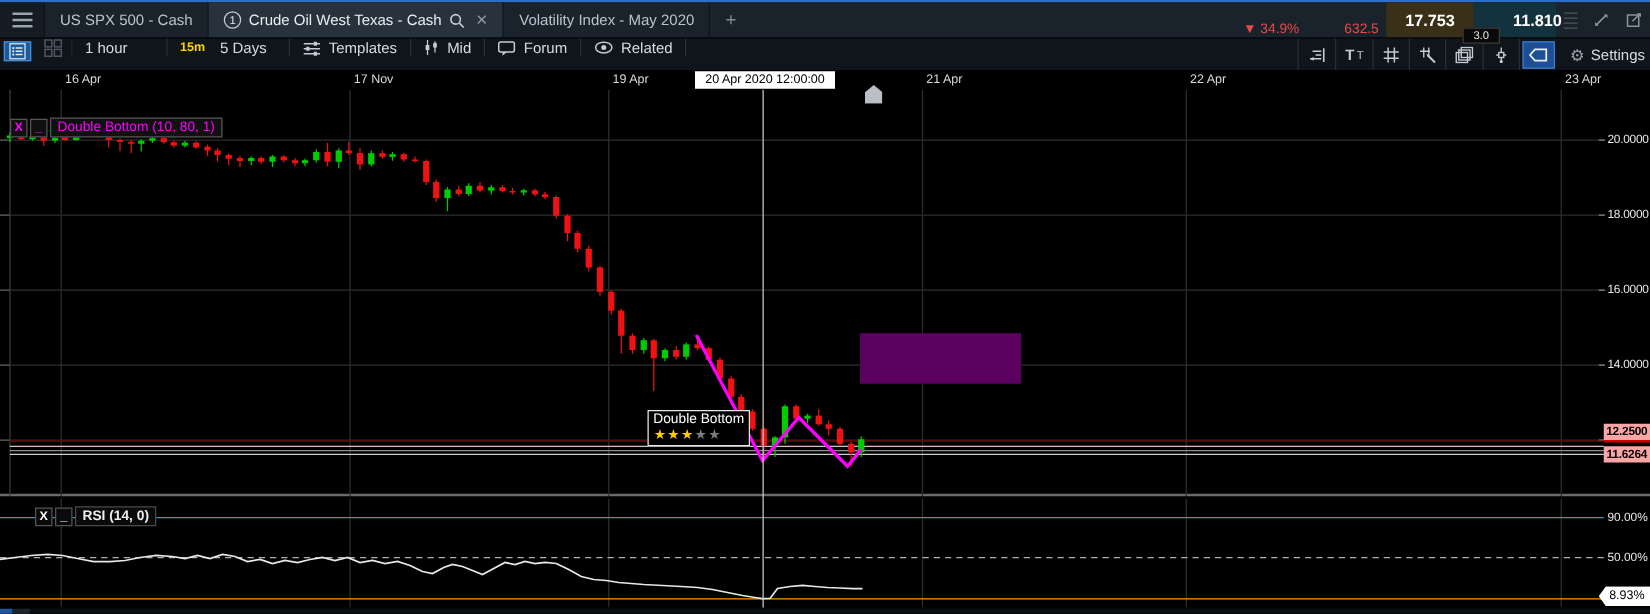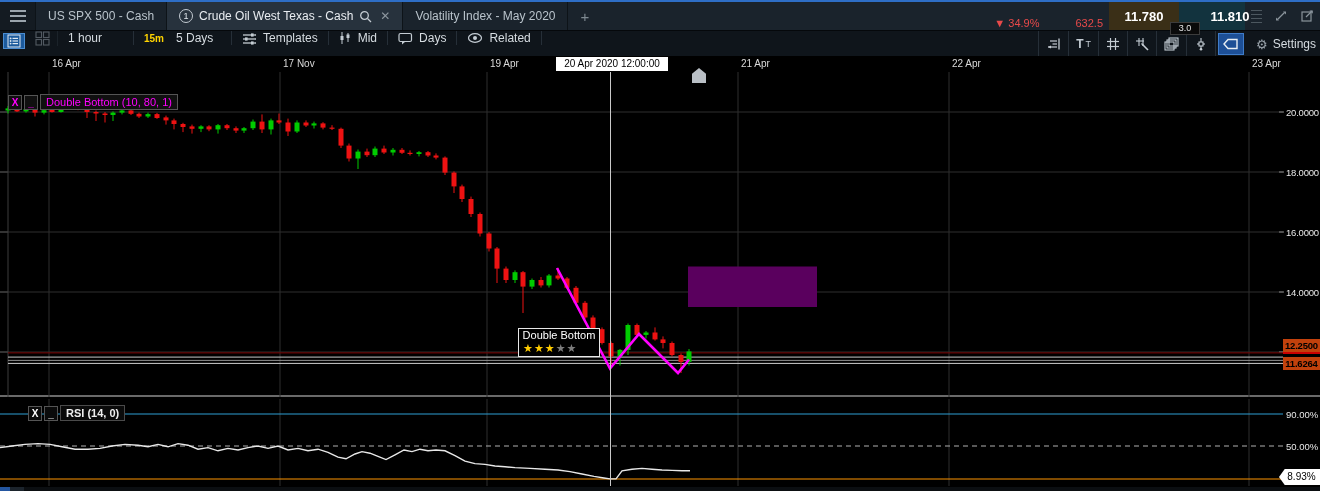--- a/index.html
+++ b/index.html
@@ -37,21 +37,21 @@
 .settingsbtn{display:flex;align-items:center;gap:5px;padding:0 4px 0 10px;color:#d6dce1;cursor:pointer;}
 .gear{color:#98a1a9;font-size:13px;}
 
 .datebar{position:absolute;left:0;top:56px;width:1320px;height:16px;background:#000;color:#d9d9d9;font-size:10px;}
 .datelabel{position:absolute;top:2px;white-space:nowrap;}
 .date-tooltip{position:absolute;left:556px;top:1px;width:112px;height:14px;background:#fff;color:#000;font-size:10px;text-align:center;line-height:14px;z-index:6;}
 
 .chart{position:absolute;left:0;top:72px;width:1320px;height:325px;background:#000;border-bottom:2px solid #6a6a6a;}
 .chart svg,.rsi svg{position:absolute;left:0;top:0;}
 .axis-label{position:absolute;left:1286px;color:#e8e8e8;font-size:9.5px;transform:translateY(-50%);letter-spacing:-0.2px;}
-.price-badge{position:absolute;left:1283px;width:37px;height:13px;background:#c2410c;color:#000;font-size:9.5px;font-weight:bold;text-align:center;line-height:13px;letter-spacing:-0.2px;}
+.price-badge{position:absolute;left:1283px;width:37px;height:13px;background:#fca5a5;color:#000;font-size:9.5px;font-weight:bold;text-align:center;line-height:13px;letter-spacing:-0.2px;}
 .badge-redline{position:absolute;left:1283px;width:37px;height:2px;background:#cc0000;}
 .ind-label{position:absolute;left:8px;top:22px;display:flex;gap:2px;align-items:center;z-index:4;}
 .mini-btn{width:14px;height:15px;border:1px solid #555;background:#101010;color:#ff00ff;font-size:10px;font-weight:bold;text-align:center;line-height:13px;cursor:pointer;}
 .ind-text{border:1px solid #555;background:#101010;color:#ff00ff;font-size:11px;padding:0 5px;line-height:14px;white-space:nowrap;}
 .db-tooltip{position:absolute;left:518px;top:256px;width:82px;height:29px;background:#000;border:1px solid #e8e8e8;z-index:5;}
 .db-title{color:#fff;font-size:11px;text-align:center;line-height:13px;}
 .db-stars{font-size:11px;line-height:12px;padding-left:4px;letter-spacing:1px;}
 .star-on{color:#ffcc00}.star-off{color:#7d7d7d}
 .home-marker{position:absolute;left:692px;top:-4px;width:14px;height:15px;background:#b9bfc5;clip-path:polygon(50% 0,100% 38%,100% 100%,0 100%,0 38%);z-index:4;}
 .crosshair-v{position:absolute;left:610px;top:72px;width:1px;height:414px;background:#c9c9c9;z-index:3;}
@@ -94,21 +94,21 @@
     </div>
     <div class="tab">
       <span>Volatility Index - May 2020</span>
     </div>
     <div class="addtab">+</div>
     <div class="tb-spacer"></div>
     <div class="changeblock">
       <span>▼ 34.9%</span>
       <span>632.5</span>
     </div>
-    <div class="pricebox sell">11.780</div>
+    <div class="pricebox sell">17.753</div>
     <div class="pricebox buy">11.810</div>
     <div class="griplines">
         <span></span>
         <span></span>
         <span></span>
         <span></span>
       </div>
     <div class="winicon">
       <svg class="icon" width="14" height="14" viewBox="0 0 14 14">
           <line x1="3.5" y1="10.5" x2="10.5" y2="3.5" stroke="#8a949c" stroke-width="1.3"></line>
@@ -171,21 +171,21 @@
           <line x1="9" y1="2" x2="9" y2="11" stroke="#c4ccd3" stroke-width="1"></line>
           <rect x="7.5" y="3.5" width="3" height="3.5" fill="#c4ccd3"></rect>
         </svg>
       <span>Mid</span>
     </div>
     <div class="tbtn">
       <svg class="icon" width="15" height="13" viewBox="0 0 15 13">
           <rect x="1" y="1.5" width="12.5" height="8" rx="1.5" fill="none" stroke="#c4ccd3" stroke-width="1.2"></rect>
           <polygon points="4,9.5 4,12.5 7.5,9.5" fill="#c4ccd3"></polygon>
         </svg>
-      <span>Days</span>
+      <span>Forum</span>
     </div>
     <div class="tbtn">
       <svg class="icon" width="16" height="12" viewBox="0 0 16 12">
           <ellipse cx="8" cy="6" rx="6.5" ry="4.3" fill="none" stroke="#c4ccd3" stroke-width="1.2"></ellipse>
           <circle cx="8" cy="6" r="2" fill="#c4ccd3"></circle>
         </svg>
       <span>Related</span>
     </div>
     <div class="toolbar-right">
       <div class="tbtn icononly">

